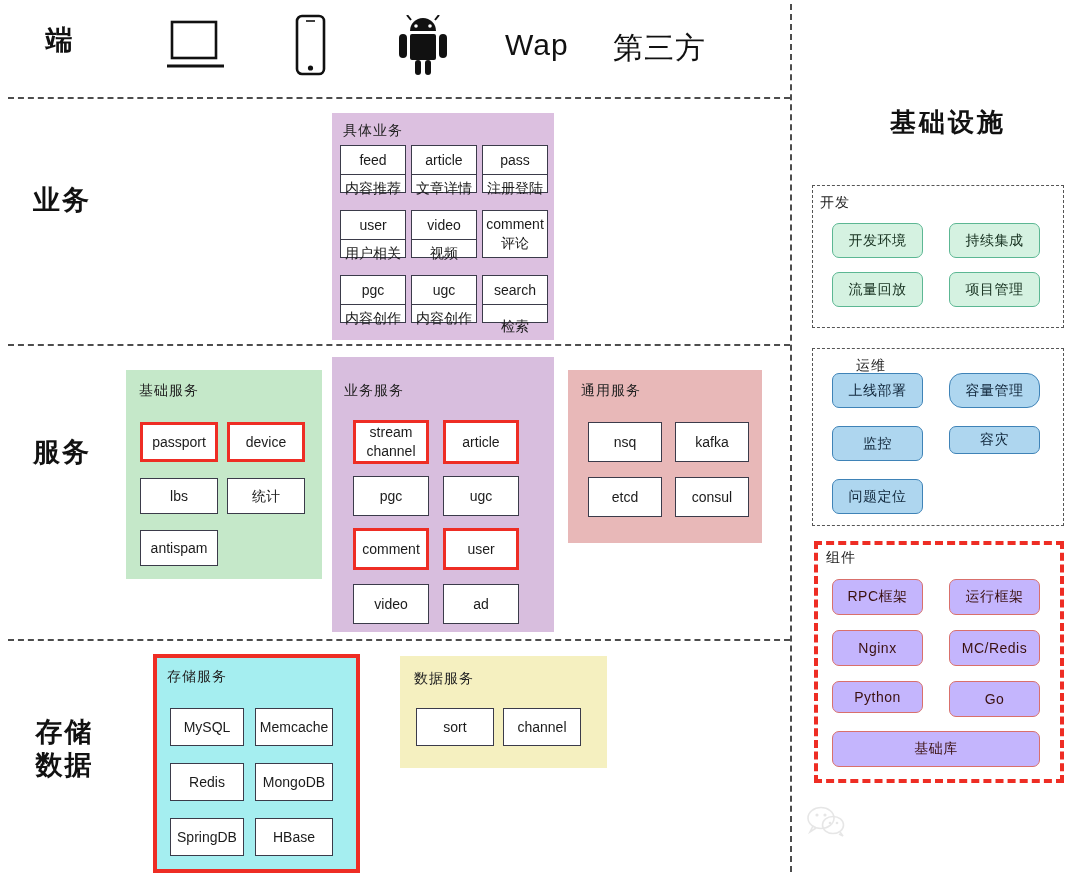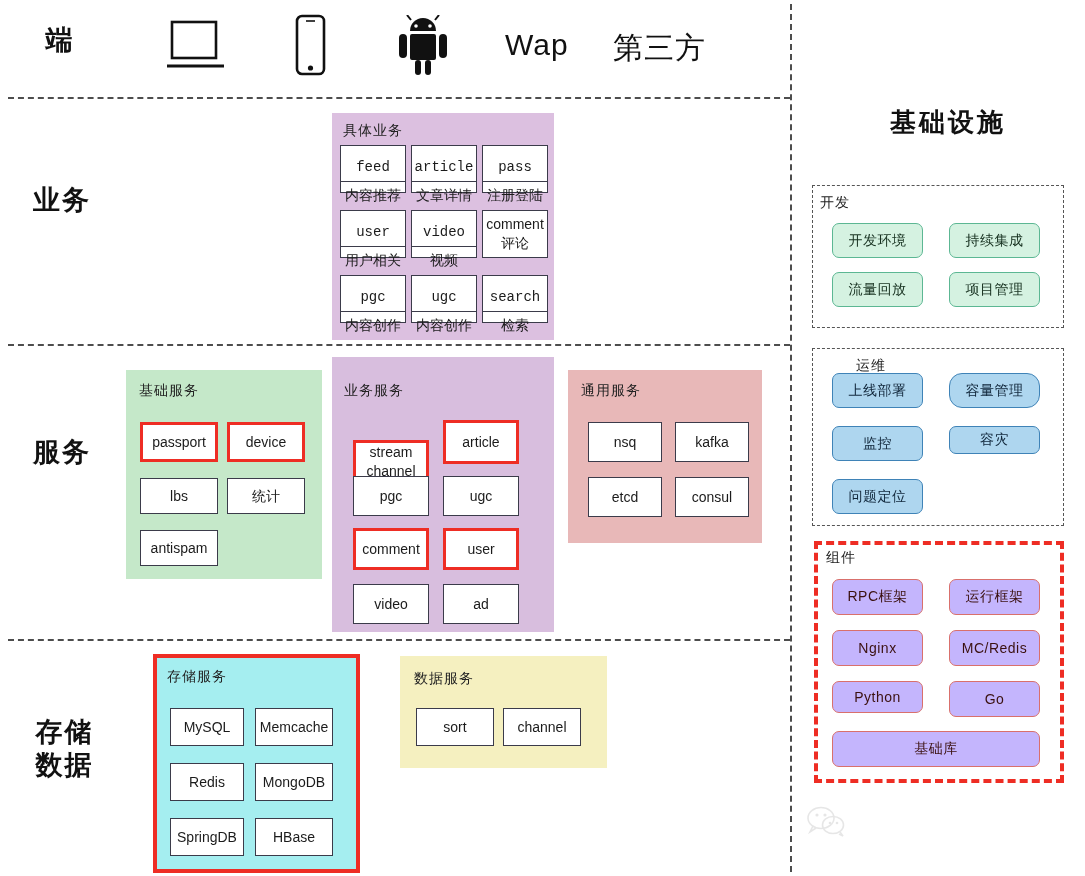--- a/index.html
+++ b/index.html
@@ -61,23 +61,22 @@
     font-size:14px;
     color:#1b1b1b;
     line-height:1.35;
     text-align:center;
   }
   .box .en{display:block;}
   .box .cn{display:block;}
   .box.split .en{
     width:100%;
     border-bottom:1px solid #3b3b4a;
-    padding:12px 0 4px;
+    padding:5px 0 4px;
     box-sizing:border-box;
-    font-family:Liberation Mono, monospace;
   }
   .box.split .cn{padding:4px 0 5px;width:100%;box-sizing:border-box;}
   .box.split{justify-content:flex-start;padding:0;}
   .box.hl{border:3px solid #ee2d24;}
 
   
   .rbox{
     position:absolute;
     box-sizing:border-box;
     border-radius:7px;
@@ -187,38 +186,38 @@
   </div>
 
   <div class="box split" style="left:340px;top:275px;width:66px;height:48px;">
     <span class="en">pgc</span>
     <span class="cn">内容创作</span>
   </div>
   <div class="box split" style="left:411px;top:275px;width:66px;height:48px;">
     <span class="en">ugc</span>
     <span class="cn">内容创作</span>
   </div>
-  <div class="box split" style="left:482px;top:275px;width:66px;height:48px;">
+  <div class="box split" style="left:482px;top:275px;width:66px;height:48px;gap:8px;">
     <span class="en">search</span>
     <span class="cn">检索</span>
   </div>
 
   <div class="panel" style="left:126px;top:370px;width:196px;height:209px;background:#c5e8c9;"></div>
   <div class="panel-title" style="left:139px;top:382px;">基础服务</div>
 
   <div class="box hl" style="left:140px;top:422px;width:78px;height:40px;">passport</div>
   <div class="box hl" style="left:227px;top:422px;width:78px;height:40px;">device</div>
   <div class="box" style="left:140px;top:478px;width:78px;height:36px;">lbs</div>
   <div class="box" style="left:227px;top:478px;width:78px;height:36px;">统计</div>
   <div class="box" style="left:140px;top:530px;width:78px;height:36px;">antispam</div>
 
   <div class="panel" style="left:332px;top:357px;width:222px;height:275px;background:#d8bede;"></div>
   <div class="panel-title" style="left:344px;top:382px;">业务服务</div>
 
-  <div class="box hl" style="left:353px;top:420px;width:76px;height:44px;margin-top:20px;">
+  <div class="box hl" style="left:353px;top:420px;width:76px;height:44px;">
     <span>stream</span>
     <span>channel</span>
   </div>
   <div class="box hl" style="left:443px;top:420px;width:76px;height:44px;">article</div>
   <div class="box" style="left:353px;top:476px;width:76px;height:40px;">pgc</div>
   <div class="box" style="left:443px;top:476px;width:76px;height:40px;">ugc</div>
   <div class="box hl" style="left:353px;top:528px;width:76px;height:42px;">comment</div>
   <div class="box hl" style="left:443px;top:528px;width:76px;height:42px;">user</div>
   <div class="box" style="left:353px;top:584px;width:76px;height:40px;">video</div>
   <div class="box" style="left:443px;top:584px;width:76px;height:40px;">ad</div>

